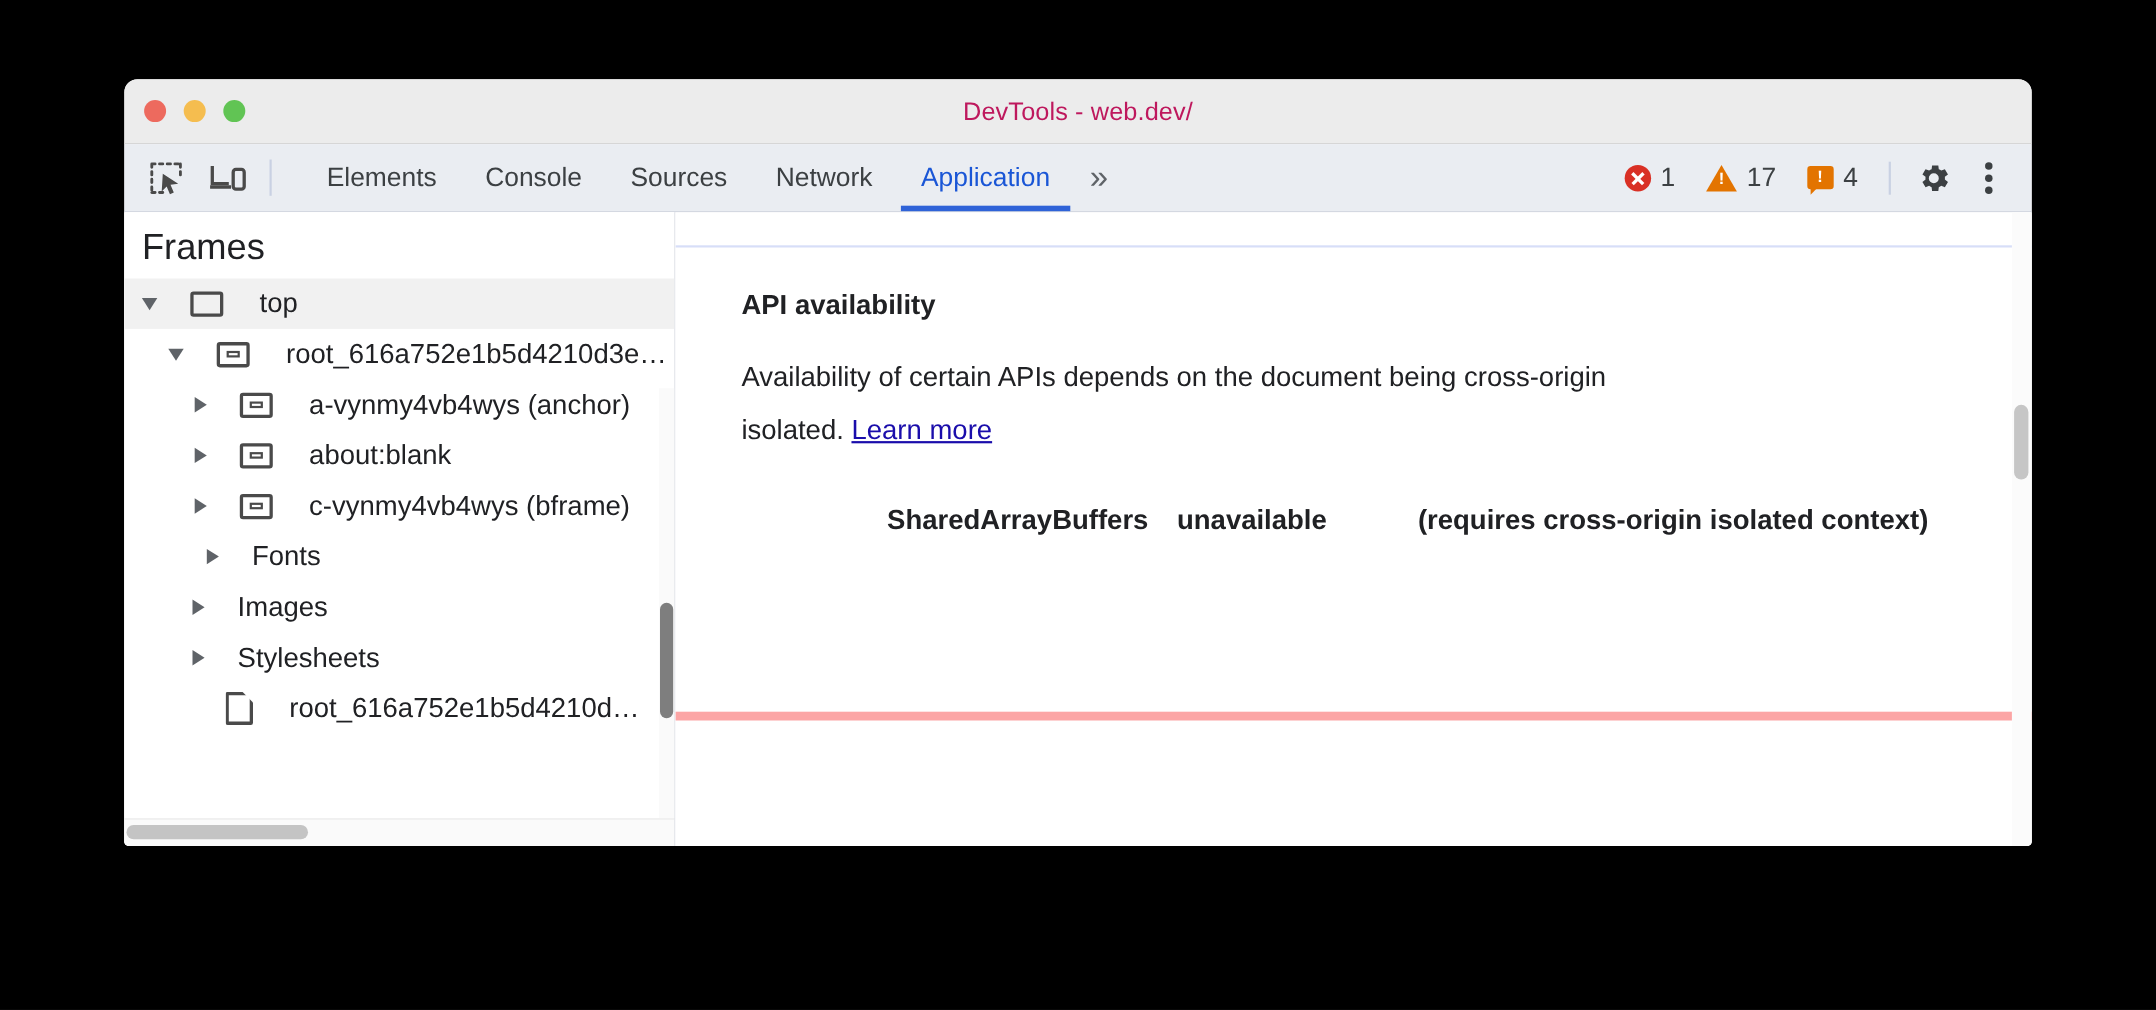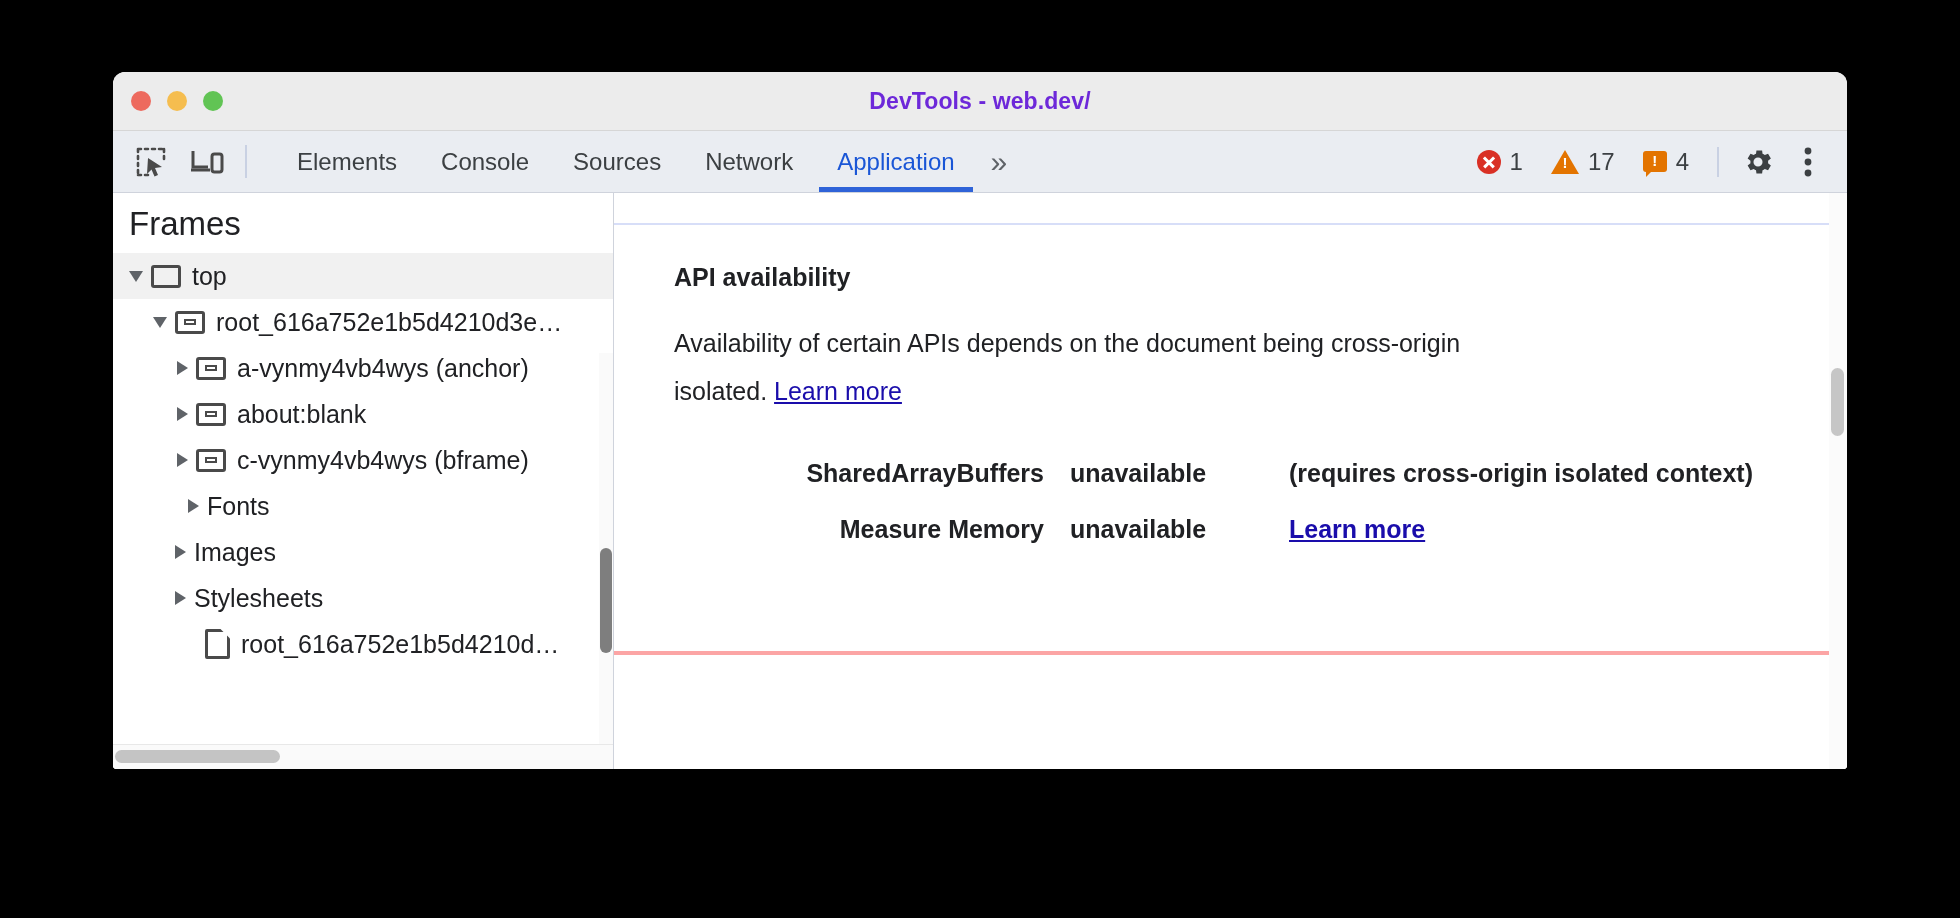--- a/index.html
+++ b/index.html
@@ -49,22 +49,22 @@
   .light {
     width: 20px;
     height: 20px;
     border-radius: 50%;
   }
   .light.red    { background: #ed6a5e; }
   .light.yellow { background: #f5bd4f; }
   .light.green  { background: #61c454; }
   #window-title {
     font-size: 23px;
-    font-weight: bold;
-    color: #6d28d9;
+    font-weight: normal;
+    color: #be185d;
     letter-spacing: 0.1px;
   }
 
   
   #toolbar {
     position: relative;
     height: 62px;
     flex: 0 0 62px;
     background: #eaedf2;
     border-bottom: 1px solid #cfd3dc;
@@ -236,20 +236,21 @@
     background: #fff;
   }
   .tree-row {
     display: flex;
     align-items: center;
     height: 46px;
     font-size: 25px;
     color: #202124;
     white-space: nowrap;
     cursor: pointer;
+    gap: 22px;
   }
   .tree-row.selected { background: #f1f1f1; }
   .twisty {
     width: 0; height: 0;
     flex: 0 0 auto;
     margin-right: 8px;
   }
   .twisty.closed {
     border-left: 11px solid #5f6368;
     border-top: 7px solid transparent;
@@ -341,21 +342,21 @@
     background: #ffffff;
     min-width: 0;
     overflow: hidden;
   }
   .section-strip {
     height: 30px;
     border-bottom: 2px solid #d7def8;
   }
   .content-section {
     padding: 30px 0 0 0;
-    border-bottom: 4px solid #fca5a5;
+    border-bottom: 8px solid #fca5a5;
     min-height: 430px;
     box-sizing: border-box;
   }
   .section-title {
     font-size: 25px;
     font-weight: bold;
     color: #202124;
     margin: 8px 0 0 60px;
   }
   .section-para {
@@ -555,25 +556,20 @@
           <span>Availability of certain APIs depends on the document being cross-origin isolated. </span><a class="learn-link">Learn more</a>
         </div>
 
         <table class="kv-table">
           <tbody>
               <tr>
             <td class="kv-key">SharedArrayBuffers</td>
             <td class="kv-val">unavailable</td>
             <td class="kv-note">(requires cross-origin isolated context)</td>
           </tr>
-          <tr>
-            <td class="kv-key">Measure Memory</td>
-            <td class="kv-val">unavailable</td>
-            <td class="kv-note"><a class="learn-link">Learn more</a></td>
-          </tr>
         </tbody>
           </table>
       </div>
 
       <div class="section-after"></div>
 
       <div id="main-vtrack"></div>
       <div id="main-vthumb"></div>
     </div>
 

